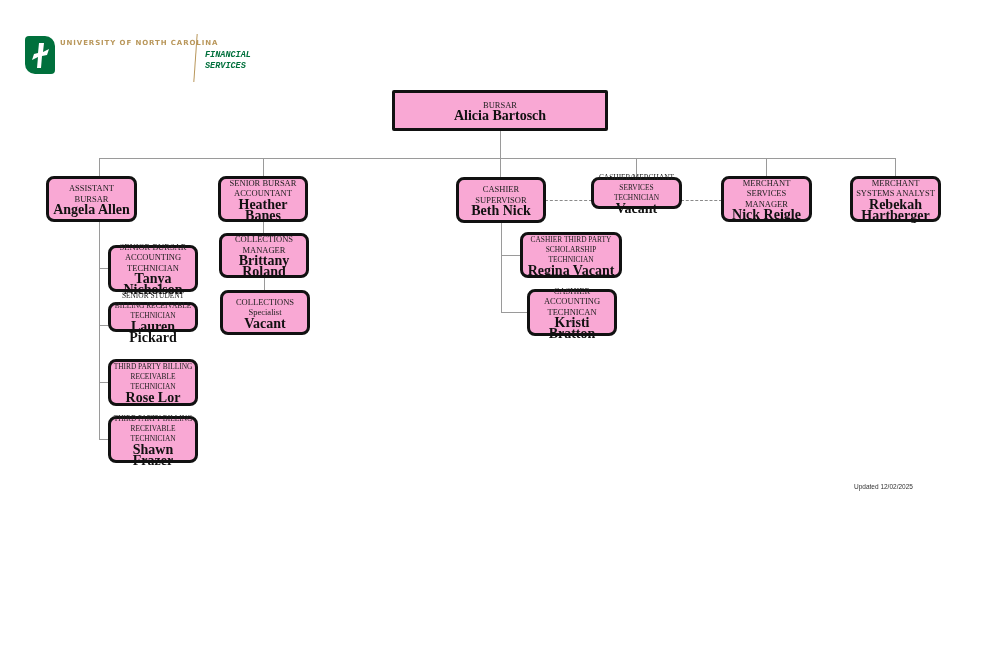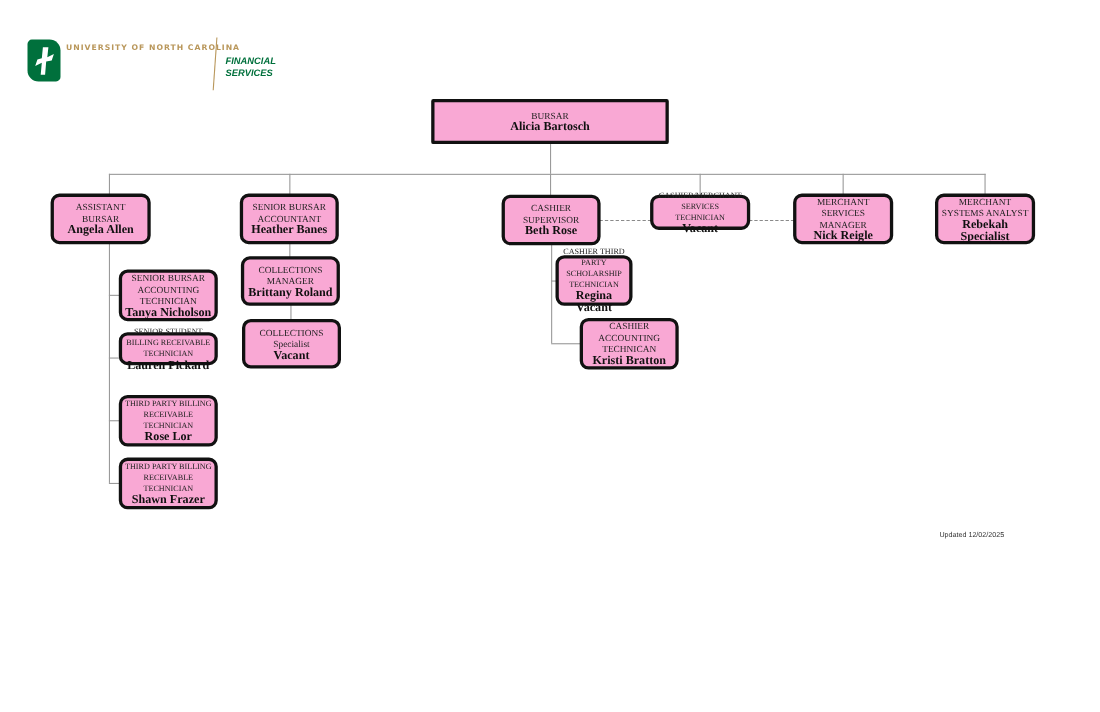--- a/index.html
+++ b/index.html
@@ -16,37 +16,37 @@
   .logo-univ {
     position:absolute; left:35px; top:3px; font-family:"DejaVu Sans", sans-serif;
     font-size:7px; letter-spacing:0.9px; color:#B9975B; font-weight:bold; white-space:nowrap;
   }
   .logo-name {
     position:absolute; left:33px; top:11px; font-family:"Liberation Serif", serif;
     font-size:26px; color:#00703C; letter-spacing:-0.5px; line-height:28px; white-space:nowrap;
   }
   .logo-divider { position:absolute; left:170px; top:-2px; width:1px; height:48px; background:#B9975B; transform:skewX(-4deg); }
   .logo-dept {
-    position:absolute; left:180px; top:14px; font-family:Liberation Sans, sans-serif;
+    position:absolute; left:180px; top:14px; font-family:Liberation Mono, monospace;
     font-size:8.5px; line-height:11px; color:#00703C; font-weight:bold; font-style:italic; white-space:nowrap;
   }
 
   .line { position:absolute; background:#9a9a9a; }
   .hline { height:1px; }
   .vline { width:1px; }
   .dotted { position:absolute; height:0; border-top:1px dashed #8a8a8a; }
 
   .box {
     position:absolute; box-sizing:border-box; border:3px solid #111; border-radius:8px;
     background:#f9a8d4; display:flex; flex-direction:column; align-items:center; justify-content:center;
     text-align:center; color:#222; padding:0 2px;
   }
   .box .title { font-size:8.5px; line-height:10.5px; text-transform:none; }
   .box .title.sm { font-size:7.4px; line-height:10px; }
-  .box .name { font-size:11px; line-height:11px; font-weight:bold; color:#111; }
+  .box .name { font-size:14px; line-height:11px; font-weight:bold; color:#111; }
   .box.top { border-radius:2px; border-width:3.5px; }
 
   .updated {
     position:absolute; left:854px; top:483px; font-family:"Liberation Sans", sans-serif;
     font-size:6.5px; color:#333;
   }
 </style>
 </head>
 <body>
 
@@ -101,39 +101,39 @@
 
 <div class="box" style="left:218px; top:176px; width:90px; height:46px;">
   <div class="title">SENIOR BURSAR</div>
   <div class="title">ACCOUNTANT</div>
   <div class="name">Heather Banes</div>
 </div>
 
 <div class="box" style="left:456px; top:177px; width:90px; height:46px;">
   <div class="title">CASHIER</div>
   <div class="title">SUPERVISOR</div>
-  <div class="name">Beth Rose</div>
+  <div class="name">Beth Nick</div>
 </div>
 
 <div class="box" style="left:591px; top:177px; width:91px; height:32px;">
   <div class="title sm">CASHIER/MERCHANT</div>
   <div class="title sm">SERVICES TECHNICIAN</div>
   <div class="name">Vacant</div>
 </div>
 
 <div class="box" style="left:721px; top:176px; width:91px; height:46px;">
   <div class="title">MERCHANT</div>
   <div class="title">SERVICES MANAGER</div>
   <div class="name">Nick Reigle</div>
 </div>
 
 <div class="box" style="left:850px; top:176px; width:91px; height:46px;">
   <div class="title">MERCHANT</div>
   <div class="title">SYSTEMS ANALYST</div>
-  <div class="name">Rebekah Specialist</div>
+  <div class="name">Rebekah Hartberger</div>
 </div>
 
 <div class="box" style="left:108px; top:245px; width:90px; height:47px;">
   <div class="title">SENIOR BURSAR</div>
   <div class="title">ACCOUNTING</div>
   <div class="title">TECHNICIAN</div>
   <div class="name">Tanya Nicholson</div>
 </div>
 
 <div class="box" style="left:108px; top:302px; width:90px; height:30px;">
@@ -162,21 +162,21 @@
   <div class="title">MANAGER</div>
   <div class="name">Brittany Roland</div>
 </div>
 
 <div class="box" style="left:220px; top:290px; width:90px; height:45px;">
   <div class="title">COLLECTIONS</div>
   <div class="title">Specialist</div>
   <div class="name">Vacant</div>
 </div>
 
-<div class="box" style="left:505px; top:232px; width:70px; height:46px;">
+<div class="box" style="left:520px; top:232px; width:102px; height:46px;">
   <div class="title sm">CASHIER THIRD PARTY</div>
   <div class="title sm">SCHOLARSHIP</div>
   <div class="title sm">TECHNICIAN</div>
   <div class="name">Regina Vacant</div>
 </div>
 
 <div class="box" style="left:527px; top:289px; width:90px; height:47px;">
   <div class="title">CASHIER</div>
   <div class="title">ACCOUNTING</div>
   <div class="title">TECHNICAN</div>

